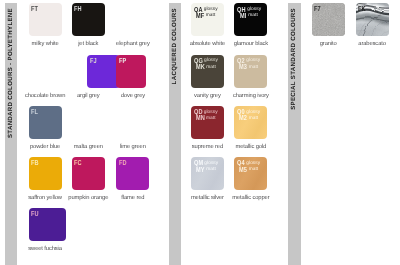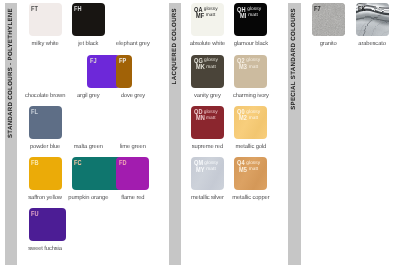--- a/index.html
+++ b/index.html
@@ -72,35 +72,35 @@
     <div class="sw" style="left: 71.8px; top: 3.2px; width: 33px; height: 33px; background: rgb(24, 21, 18);">
       <div class="sw-code" style="left: 2.6px; top: 2.2px; color: rgb(214, 214, 214);">FH</div>
     </div>
     <div class="sw-name" style="left: 59.8px; top: 42.4px; width: 57px;">jet black</div>
     <div class="sw-name" style="left: 104.4px; top: 42.4px; width: 57px;">elephant grey</div>
     <div class="sw-name" style="left: 16.6px; top: 93.7px; width: 57px;">chocolate brown</div>
     <div class="sw" style="left: 87px; top: 54.5px; width: 33px; height: 33px; background: #6d28d9;">
       <div class="sw-code" style="left: 2.6px; top: 2.2px; color: rgb(220, 216, 212);">FJ</div>
     </div>
     <div class="sw-name" style="left: 59.8px; top: 93.7px; width: 57px;">argil grey</div>
-    <div class="sw" style="left: 116.4px; top: 54.5px; width: 16px; height: 33px; background: #a16207;">
+    <div class="sw" style="left: 116.4px; top: 54.5px; width: 30px; height: 33px; background: #be185d;">
       <div class="sw-code" style="left: 2.6px; top: 2.2px; color: rgb(238, 235, 232);">FP</div>
     </div>
     <div class="sw-name" style="left: 104.4px; top: 93.7px; width: 57px;">dove grey</div>
     <div class="sw" style="left: 28.6px; top: 105.6px; width: 33px; height: 33px; background: rgb(94, 110, 134);">
       <div class="sw-code" style="left: 2.6px; top: 2.2px; color: rgb(204, 211, 220);">FL</div>
     </div>
     <div class="sw-name" style="left: 16.6px; top: 144.8px; width: 57px;">powder blue</div>
     <div class="sw-name" style="left: 59.8px; top: 144.8px; width: 57px;">malta green</div>
     <div class="sw-name" style="left: 104.4px; top: 144.8px; width: 57px;">lime green</div>
     <div class="sw" style="left: 28.6px; top: 156.8px; width: 33px; height: 33px; background: rgb(235, 171, 8);">
       <div class="sw-code" style="left: 2.6px; top: 2.2px; color: rgb(250, 234, 180);">FB</div>
     </div>
     <div class="sw-name" style="left: 16.6px; top: 196px; width: 57px;">saffron yellow</div>
-    <div class="sw" style="left: 71.8px; top: 156.8px; width: 33px; height: 33px; background: #0f766e; padding-left: 25px;">
+    <div class="sw" style="left: 71.8px; top: 156.8px; width: 33px; height: 33px; background: #be185d;">
       <div class="sw-code" style="left: 2.6px; top: 2.2px; color: rgb(248, 199, 166);">FC</div>
     </div>
     <div class="sw-name" style="left: 59.8px; top: 196px; width: 57px;">pumpkin orange</div>
     <div class="sw" style="left: 116.4px; top: 156.8px; width: 33px; height: 33px; background: #a21caf;">
       <div class="sw-code" style="left: 2.6px; top: 2.2px; color: rgb(243, 170, 182);">FD</div>
     </div>
     <div class="sw-name" style="left: 104.4px; top: 196px; width: 57px;">flame red</div>
     <div class="sw" style="left: 28.6px; top: 207.9px; width: 37px; height: 33px; background: #4c1d95;">
       <div class="sw-code" style="left: 2.6px; top: 2.2px; color: rgb(229, 168, 200);">FU</div>
     </div>

